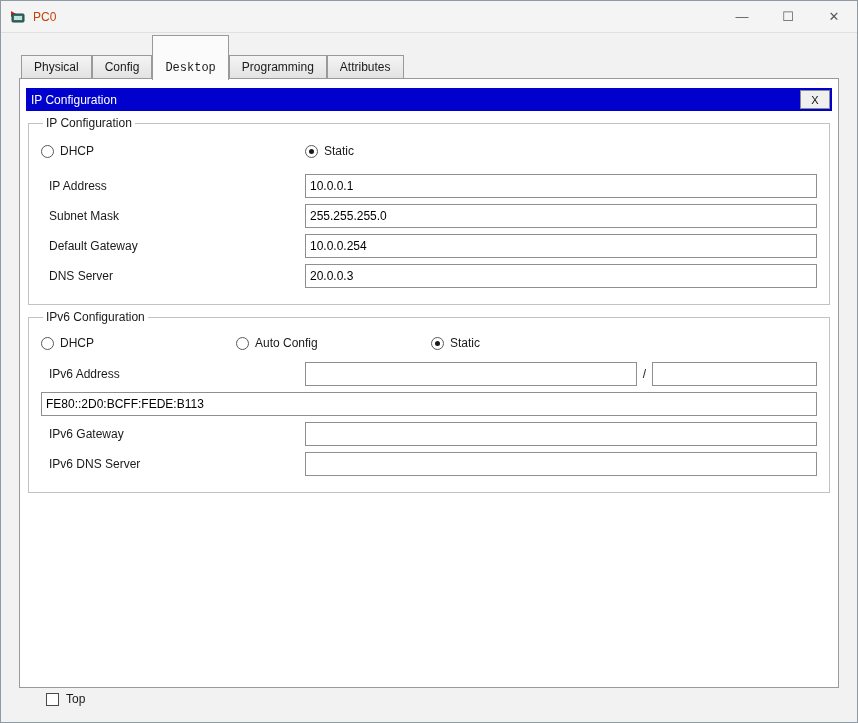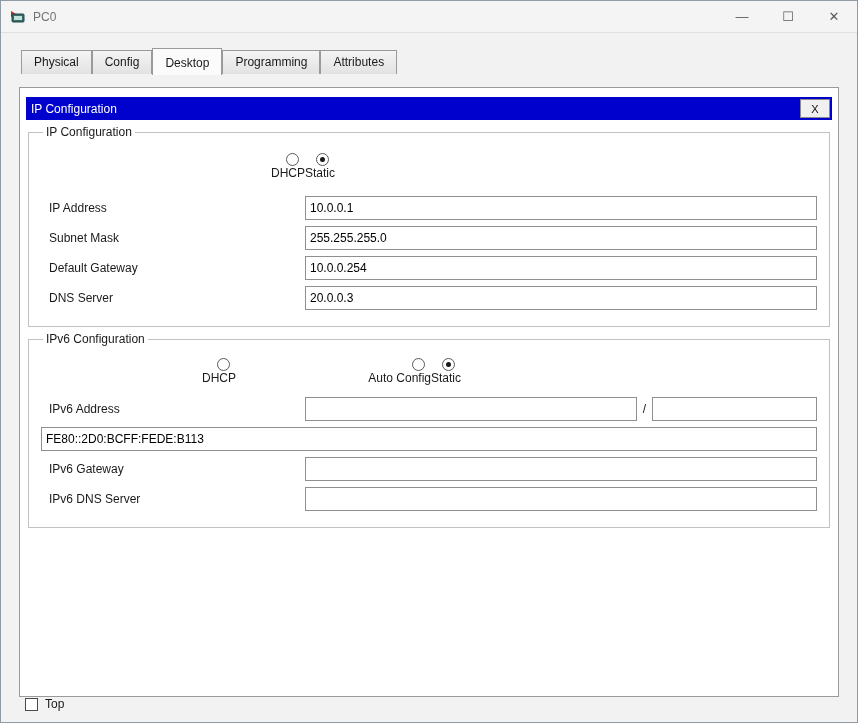--- a/index.html
+++ b/index.html
@@ -19,21 +19,21 @@
   }
   
   .titlebar {
     height:32px; flex:0 0 32px;
     display:flex; align-items:center;
     padding:0 0 0 8px;
     background:#f4f4f4;
     border-bottom:1px solid #e0e0e0;
   }
   .app-icon { width:18px; height:16px; display:inline-flex; align-items:center; justify-content:center; margin-right:6px; }
-  .window-title { color:#737373; font-size:12px; }
+  .window-title { color:#c2410c; font-size:12px; }
   .win-controls {
     margin-left:auto; display:flex; align-items:center;
     height:100%;
   }
   .win-btn {
     width:46px; height:100%;
     display:flex; align-items:center; justify-content:center;
     color:#5a5a5a; font-size:13px; cursor:default;
   }
   
@@ -49,27 +49,28 @@
     border-bottom:none;
     background:linear-gradient(#f4f4f4,#e2e2e2);
     margin-right:0;
     font-size:12px;
     color:#1a1a1a;
     position:relative;
     top:1px;
   }
   .tab.active {
     background:#fbfbfb;
-    padding-top:7px;
+    padding-top:25px;
     top:2px;
     z-index:2;
+    font-family:Liberation Mono, monospace;
   }
   
   .panel {
-    margin:14px 18px 0 18px;
+    margin:0 18px 0 18px;
     height:610px; flex:0 0 610px;
     background:#ffffff;
     border:1px solid #9a9a9a;
     position:relative;
     z-index:1;
   }
   .dialog-titlebar {
     margin:9px 6px 0 6px;
     height:23px;
     background:#0101ce;
@@ -89,21 +90,21 @@
   fieldset.groupbox {
     margin:5px 8px 0 8px;
     border:1px solid #c2c2c2;
     padding:2px 12px 10px 12px;
   }
   fieldset.groupbox legend {
     font-size:12px; color:#1a1a1a;
     padding:0 3px; margin-left:2px;
   }
   .radio-row { display:flex; align-items:center; margin:12px 0 16px 0; }
-  .radio-item { display:flex; align-items:flex-end; cursor:default;flex-direction:column; }
+  .radio-item { display:flex; align-items:center; cursor:default; }
   .radio-item .rb {
     width:13px; height:13px;
     border:1px solid #5a5a5a; border-radius:50%;
     background:#ffffff; position:relative; margin-right:6px;
     flex:0 0 13px;
   }
   .radio-item .rb.checked::after {
     content:""; position:absolute; left:3px; top:3px; right:3px; bottom:3px;
     background:#1a1a1a; border-radius:50%;
   }
@@ -120,20 +121,21 @@
     padding:0 4px;
     outline:none;
   }
   .field-row input.prefix { flex:0 0 80px; margin-left:0; }
   .slash { margin:0 6px; font-size:12px; color:#1a1a1a; }
   
   .footer {
     flex:1;
     display:flex; align-items:center;
     padding:0 0 12px 24px;
+    margin-left:21px;
   }
   .checkbox {
     width:13px; height:13px;
     border:1px solid #4a4a4a;
     background:#ffffff;
     margin-right:7px;
     flex:0 0 13px;
   }
   .footer-label { font-size:12px; }
 </style>

